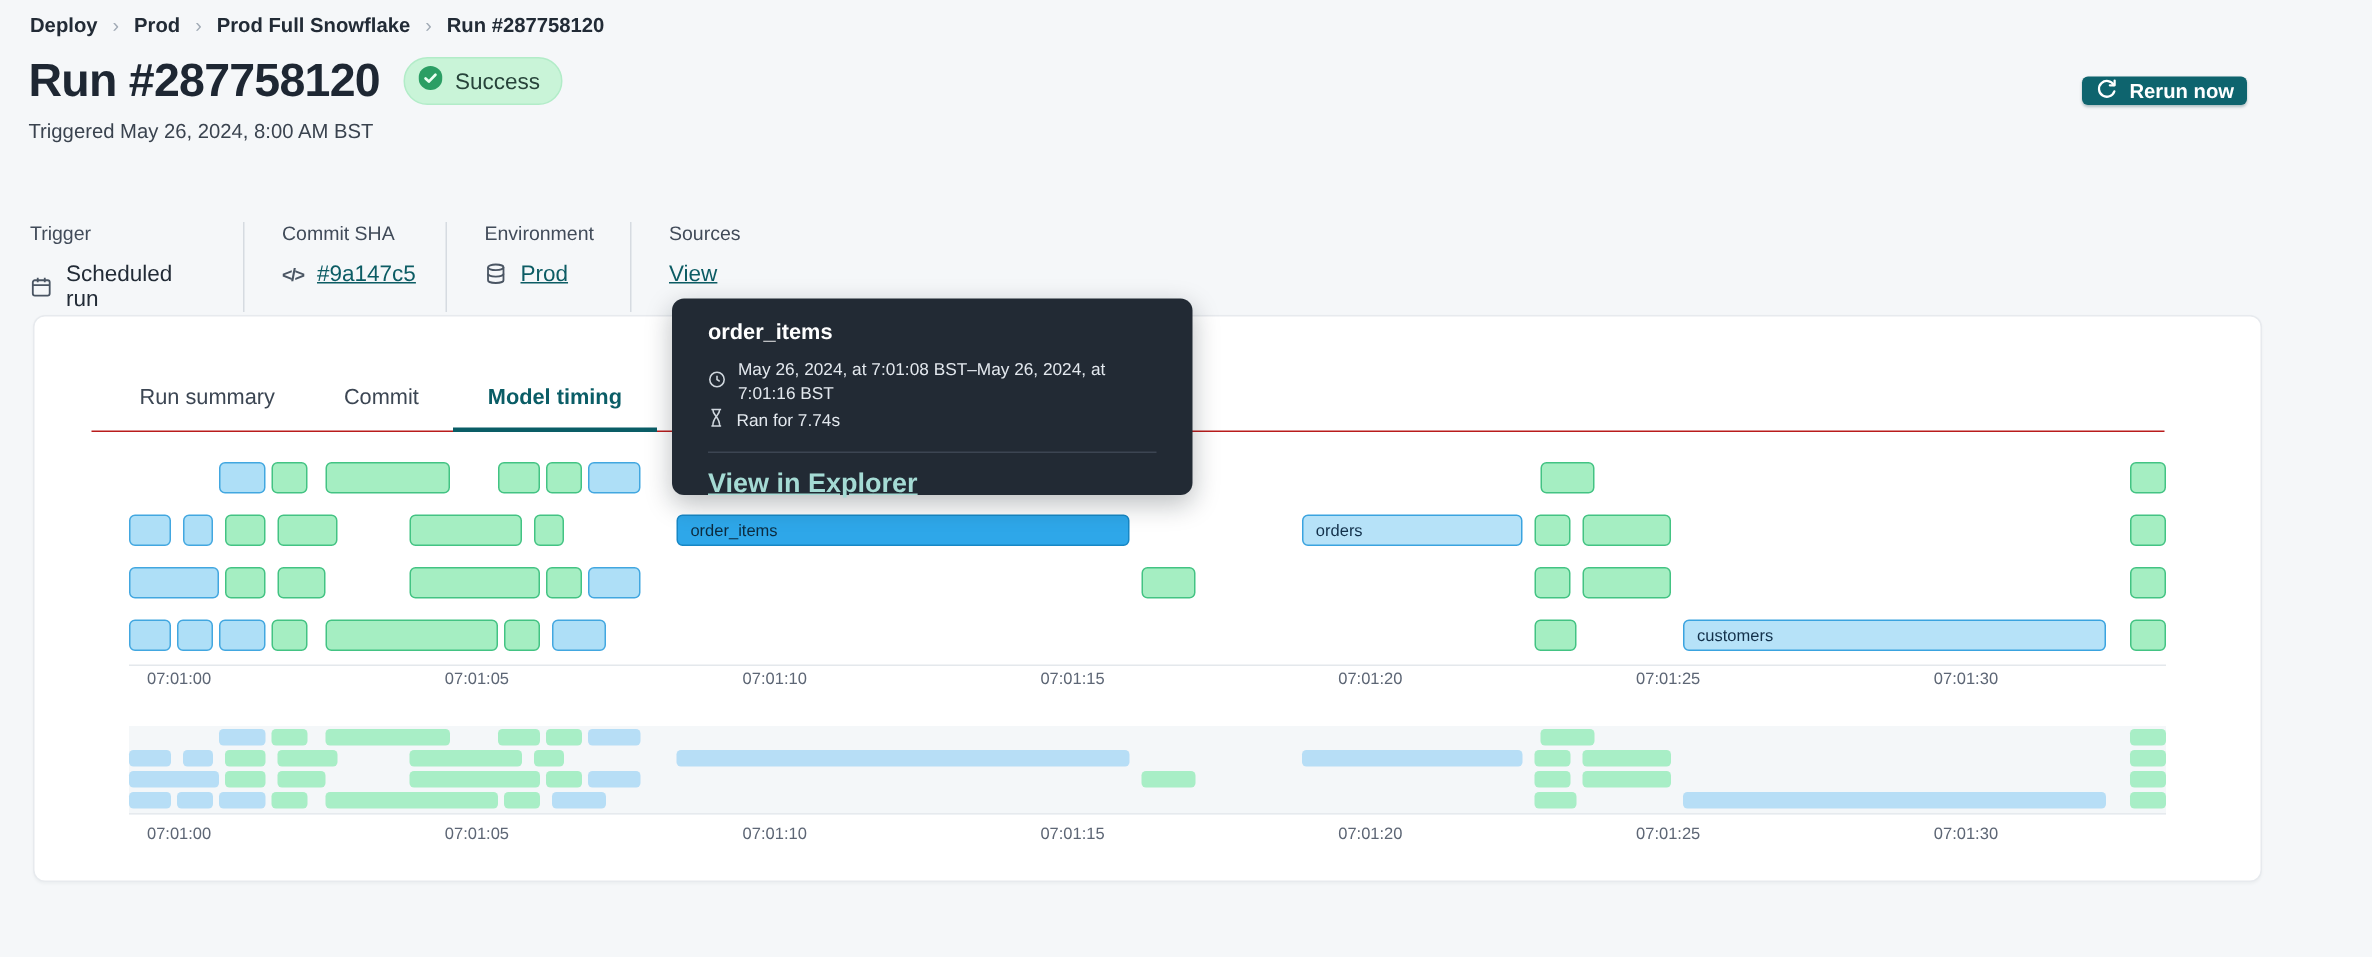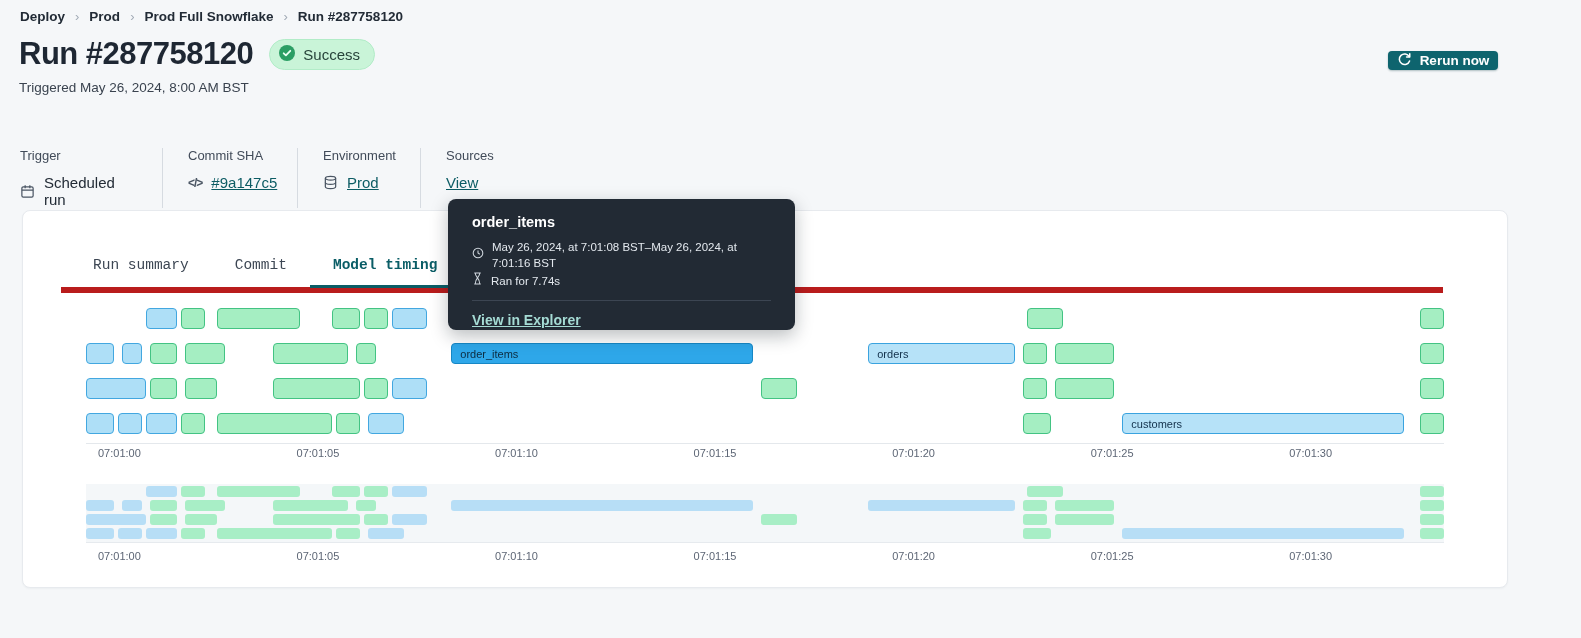--- a/index.html
+++ b/index.html
@@ -28,21 +28,21 @@
   .meta-value { margin-top:11px; display:flex; align-items:center; gap:9px; font-size:15px; color:#222b36; }
   .meta-value .icn { display:inline-flex; color:#4a5563; }
   .lnk { color:#0c5c64; text-decoration:underline; font-weight:500; cursor:pointer; }
   .code-glyph { font-size:12px; font-weight:700; color:#4a5563; letter-spacing:-1px; }
   .c1 { width:143px; } .c2 { width:135px; } .c3 { width:123px; } .c4 { width:125px; }
 
   
   .card { position:absolute; left:22px; top:210px; width:1486px; height:378px; background:#ffffff; border:1px solid #e7eaee; border-radius:8px; box-shadow:0 1px 2px rgba(30,40,50,.04); }
 
   
-  .tabbar { position:absolute; left:38px; right:64px; top:36px; display:flex; padding-left:9px; border-bottom:6px solid #b91c1c;font-family:Liberation Mono, monospace; }
+  .tabbar { position:absolute; left:38px; right:64px; top:36px; display:flex; padding-left:9px; border-bottom:1px solid #b91c1c; }
   .tab { padding:10px 23px 12px; font-size:14.5px; color:#3c4653; cursor:pointer; border-bottom:3px solid transparent; margin-bottom:-1px; white-space:nowrap; }
   .tab.active { color:#0a5d66; font-weight:700; border-bottom-color:#0a5d66; }
 
   
   .gantt { position:absolute; left:63px; top:97px; width:1358px; height:147px; }
   .bar { position:absolute; height:21px; border-radius:4px; cursor:pointer; }
   .bar.green { background:#a5eec2; border:1.5px solid #43c383; }
   .bar.blue { background:#aedff7; border:1.5px solid #42a7e0; }
   .bar.selected { background:#2ea7e9; border:1.5px solid #1787c5; }
   .bar.labeled { background:#b6e2f8; border:1.5px solid #3aa3df; }
@@ -59,21 +59,21 @@
   .mbar { position:absolute; height:11px; border-radius:3px; }
   .mbar.green { background:#a8eec6; }
   .mbar.blue, .mbar.selected, .mbar.labeled { background:#b7def6; }
 
   
   .tooltip { position:absolute; left:448px; top:199px; width:347px; height:131px; background:#222a34; border-radius:8px; padding:15px 24px 14px; box-shadow:0 6px 18px rgba(10,20,30,.28); z-index:20; }
   .tooltip h3 { font-size:14.5px; font-weight:700; color:#ffffff; margin-bottom:9px; }
   .tt-row { display:flex; align-items:center; gap:8px; font-size:11.5px; color:#e3e8ee; line-height:16px; }
   .tt-row + .tt-row { margin-top:1px; }
   .tt-div { border-top:1px solid #3c4552; margin:11px 0 10px; }
-  .tt-link { display:inline-block; font-size:14px; font-weight:700; color:#a5dbd4; text-decoration:underline; cursor:pointer; }
+  .tt-link { display:inline-block; font-size:18px; font-weight:700; color:#a5dbd4; text-decoration:underline; cursor:pointer; }
 </style>
 </head>
 <body>
 
 <div id="app">
 
   <nav class="breadcrumb">
     <span class="crumb">Deploy</span>
     <span class="sep">›</span>
     <span class="crumb">Prod</span>

